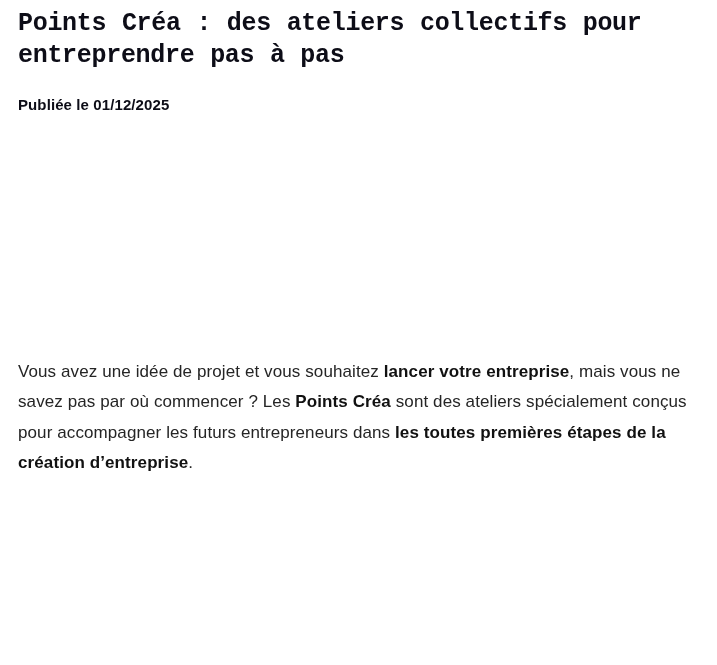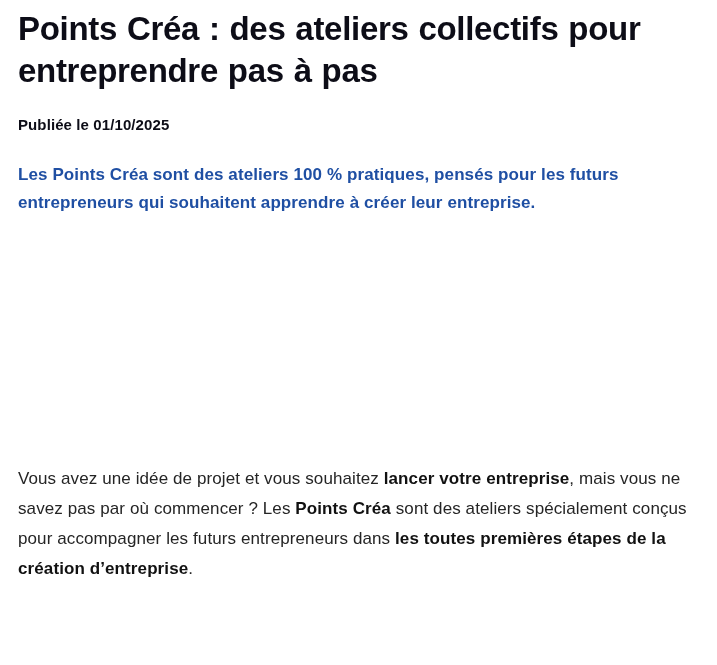--- a/index.html
+++ b/index.html
@@ -16,27 +16,28 @@
     -webkit-font-smoothing: antialiased;
   }
   .page {
     width: 717px;
     height: 665px;
     box-sizing: border-box;
     padding: 8px 18px 0 18px;
     position: relative;
   }
   .article-title {
-    font-size: 33px;
+    font-size: 25px;
     line-height: 1.28;
     font-weight: 700;
     letter-spacing: -0.3px;
     color: #0d0d17;
     margin: 0 0 0 0;
     word-spacing: 1px;
+    font-family: Liberation Mono, monospace;
   }
   .publish-date {
     font-size: 15px;
     font-weight: 700;
     color: #0d0d17;
     margin-top: 24px;
     letter-spacing: 0.1px;
   }
   .lead {
     margin-top: 28px;
@@ -65,23 +66,22 @@
     color: #111111;
   }
 </style>
 </head>
 <body>
 
 <div class="page">
 
   <h1 class="article-title">Points Créa : des ateliers collectifs pour entreprendre pas à pas</h1>
 
-  <div class="publish-date">Publiée le 01/10/2025</div>
+  <div class="publish-date">Publiée le 01/12/2025</div>
 
-  <p class="lead">Les Points Créa sont des ateliers 100 % pratiques, pensés pour les futurs entrepreneurs qui souhaitent apprendre à créer leur entreprise.</p>
 
   <div class="media-placeholder"></div>
 
   <p class="body-text">
     <span>Vous avez une idée de projet et vous souhaitez </span><b>lancer votre entreprise</b><span>, mais vous ne savez pas par où commencer ? Les </span><b>Points Créa</b><span> sont des ateliers spécialement conçus pour accompagner les futurs entrepreneurs dans </span><b>les toutes premières étapes de la création d’entreprise</b><span>.</span>
   </p>
 
 </div>
 
 </body></html>

